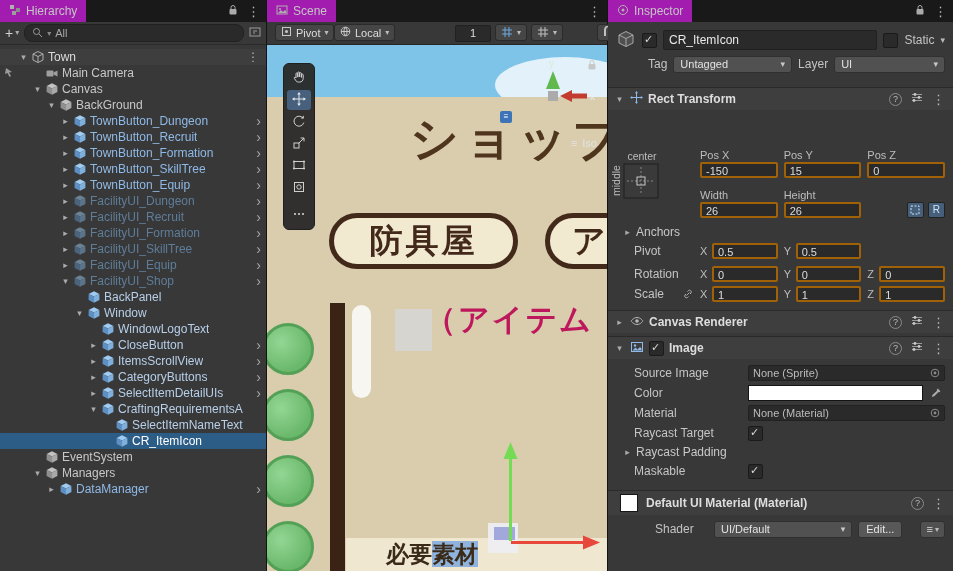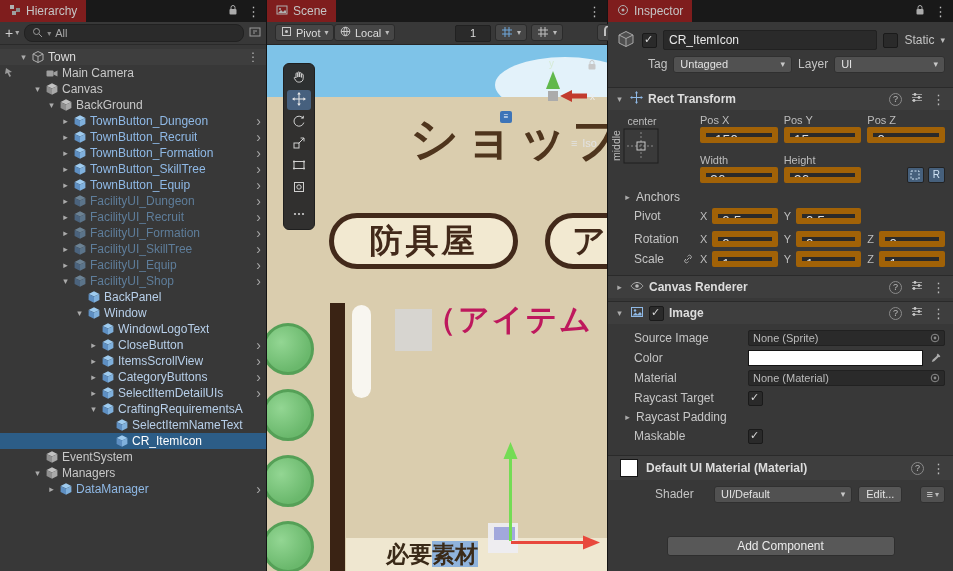--- a/index.html
+++ b/index.html
@@ -7,21 +7,21 @@
        font-family:"Liberation Sans",sans-serif;font-size:12px;color:#C8C8C8;}
   .root{position:relative;width:953px;height:571px;}
   .panel{position:absolute;top:0;bottom:0;background:#383838;display:flex;flex-direction:column;box-sizing:border-box;}
   .hierarchy{left:0;width:267px;border-right:1px solid #141414;}
   .scene{left:267px;width:341px;border-right:1px solid #141414;}
   .inspector{left:608px;width:345px;}
 
   
   .tabbar{height:22px;background:#191919;display:flex;position:relative;flex:none;}
   .tab{display:flex;align-items:center;gap:5px;padding:0 9px;font-size:12px;color:#C5C5C5;}
-  .tab.active{background:#7f1d1d;}
+  .tab.active{background:#a21caf;}
   .tabbar-right{position:absolute;right:6px;top:0;height:22px;display:flex;align-items:center;gap:9px;}
   .kebab{color:#BDBDBD;font-size:13px;line-height:13px;}
 
   
   .h-toolbar{height:22px;flex:none;display:flex;align-items:center;gap:5px;padding:0 5px;background:#383838;border-bottom:1px solid #2A2A2A;}
   .addbtn{display:flex;align-items:center;gap:2px;color:#D0D0D0;font-size:14px;line-height:14px;}
   .addbtn .mini{font-size:8px;color:#AAA;}
   .searchbox{flex:1;height:16px;background:#2A2A2A;border:1px solid #212121;border-radius:8px;display:flex;align-items:center;gap:4px;padding:0 7px;color:#A8A8A8;font-size:11px;}
   .searchbox .mini{font-size:8px;color:#888;}
   .tree{flex:1;position:relative;overflow:hidden;padding-top:4px;background:#383838;}
@@ -84,23 +84,23 @@
   .dropdown{height:17px;background:#515151;border:1px solid #303030;border-radius:3px;display:flex;align-items:center;font-size:11px;color:#E2E2E2;padding:0 6px;gap:4px;box-sizing:border-box;}
   .dropdown .arr{margin-left:auto;font-size:9px;color:#C8C8C8;}
   .tagdd{width:120px;}
   .layerdd{width:112px;}
   .divgap{height:13px;flex:none;}
   .comp-header{height:22px;flex:none;background:#3E3E3E;border-top:1px solid #2A2A2A;display:flex;align-items:center;gap:5px;padding:0 8px 0 6px;}
   .comp-header .caret{width:11px;font-size:9px;color:#ABABAB;text-align:center;}
   .ctitle{font-weight:bold;font-size:12px;color:#DDDDDD;}
   .hicons{margin-left:auto;display:flex;align-items:center;gap:8px;}
   .help{width:13px;height:13px;border:1px solid #8A8A8A;border-radius:50%;color:#BDBDBD;font-size:9px;display:flex;align-items:center;justify-content:center;box-sizing:border-box;}
-  .tfield{height:16px;background:#2A2A2A;border:6px solid #a16207;border-radius:2px;color:#DDD;font-size:14px;line-height:14px;padding:0 4px;overflow:hidden;box-sizing:border-box;}
+  .tfield{height:16px;background:#2A2A2A;border:2px solid #a16207;border-radius:2px;color:#DDD;font-size:11px;line-height:14px;padding:0 4px;overflow:hidden;box-sizing:border-box;}
   .rt-body{flex:none;padding:4px 0 6px 0;}
-  .rt-top{display:flex;padding-right:8px;height:74px;}
+  .rt-top{display:flex;padding-right:8px;height:74px;margin-top:35px;}
   .anchor-zone{width:92px;flex:none;padding-top:1px;}
   .anchor-h{margin-left:16px;width:36px;text-align:center;font-size:10.5px;color:#BDBDBD;}
   .anchor-row{display:flex;align-items:flex-start;margin-top:1px;}
   .anchor-v{writing-mode:vertical-rl;transform:rotate(180deg);font-size:10.5px;color:#BDBDBD;height:36px;text-align:center;margin-left:2px;}
   .anchor-box{width:36px;height:36px;margin-left:1px;}
   .rt-grid{flex:1;display:grid;grid-template-columns:1fr 1fr 1fr;column-gap:6px;row-gap:5px;}
   .fcol .flabel{font-size:11px;color:#BDBDBD;height:13px;}
   .btnrow{display:flex;gap:4px;justify-content:flex-end;align-items:flex-end;height:16px;}
   .bluebtn{width:17px;height:16px;background:#46607C;border:1px solid #222;border-radius:2px;color:#CFE3F5;font-size:10px;display:flex;align-items:center;justify-content:center;box-sizing:border-box;}
   .foldrow{height:18px;display:flex;align-items:center;padding-left:14px;gap:3px;color:#C8C8C8;}

